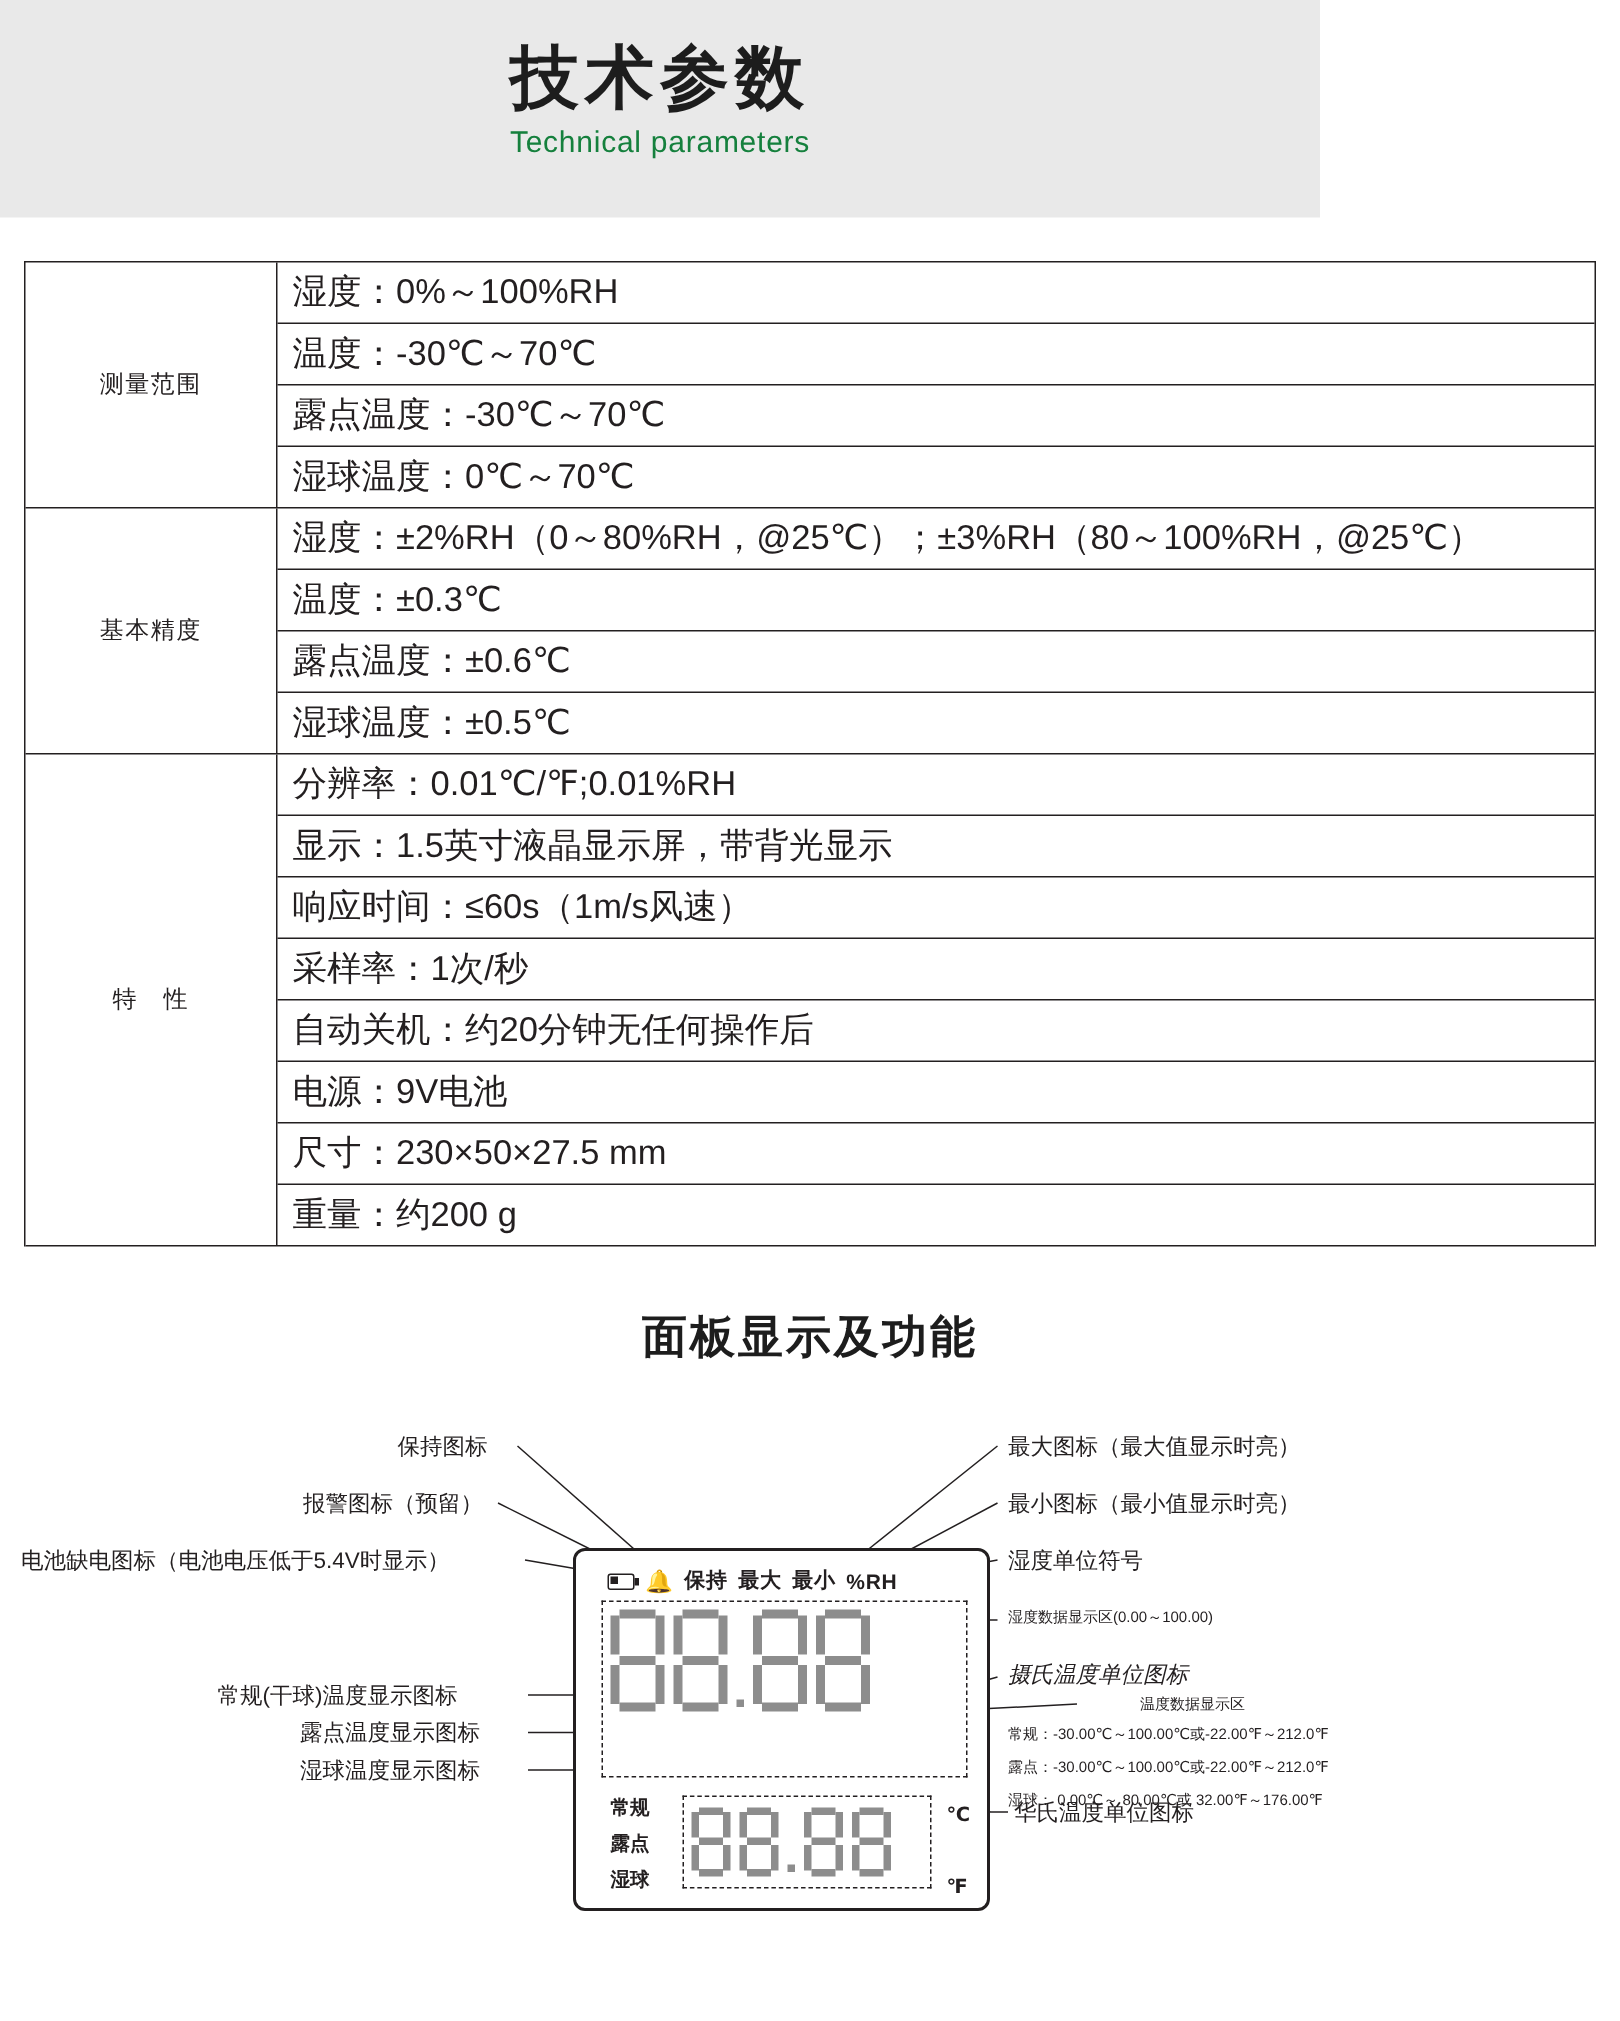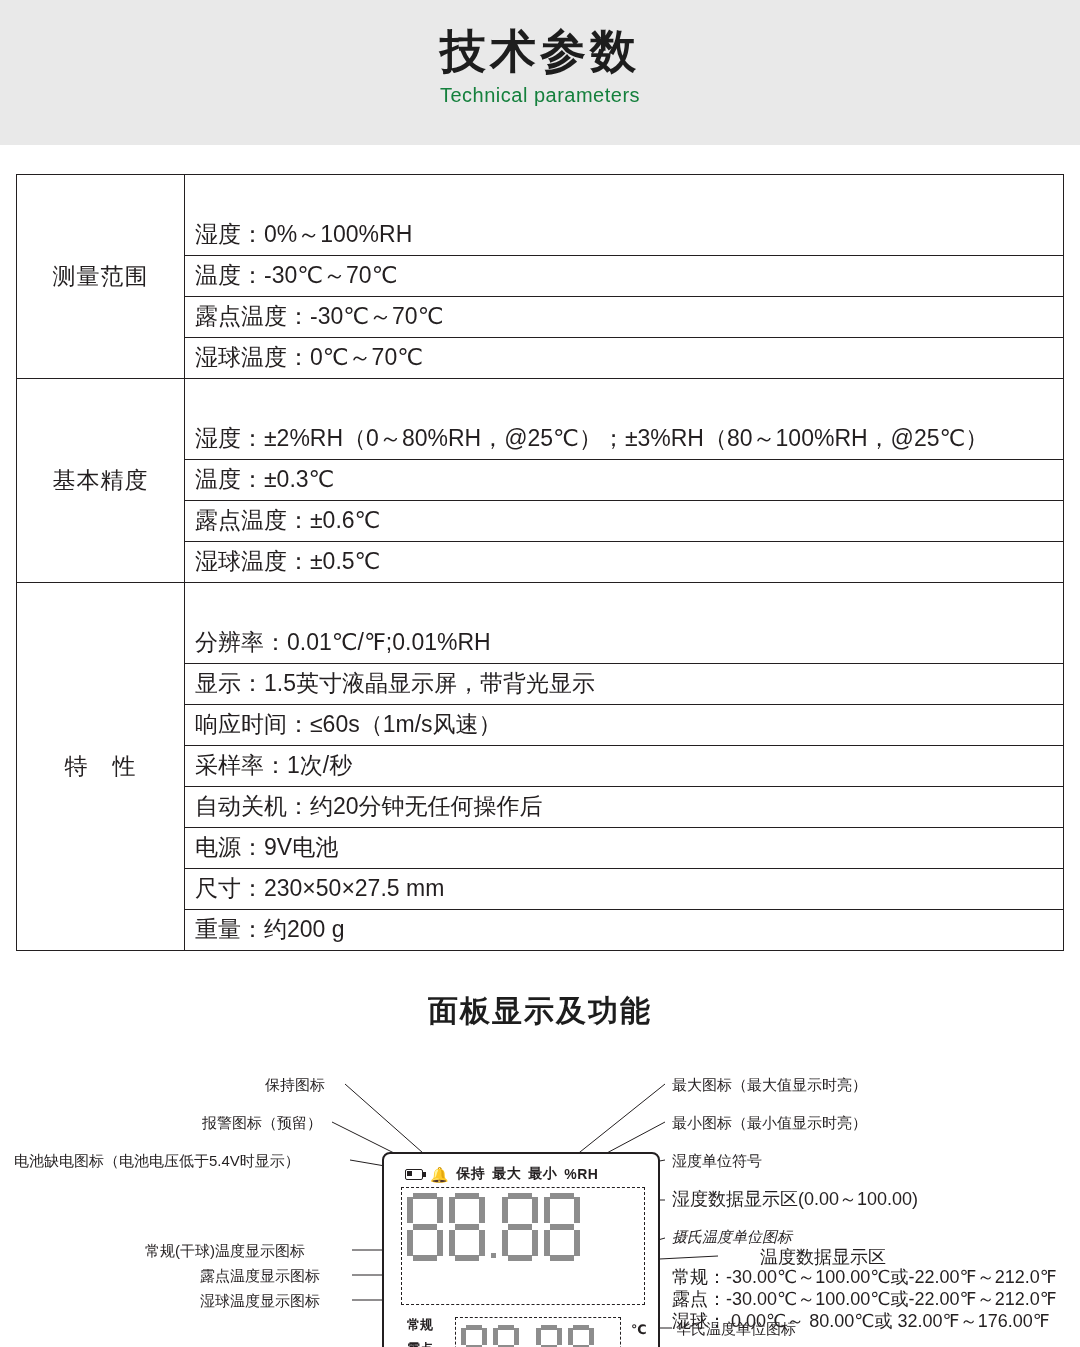--- a/index.html
+++ b/index.html
@@ -9,21 +9,21 @@
     height: 1347px;
     background: #ffffff;
     font-family: "Liberation Sans", "DejaVu Sans", sans-serif;
     color: #231f20;
     position: relative;
     overflow: hidden;
   }
 
   
   .header {
-    width: 1080px;
+    width: 880px;
     height: 145px;
     background: #e9e9e9;
     text-align: center;
     padding-top: 22px;
   }
   .header-title-cn {
     font-size: 46px;
     font-weight: bold;
     letter-spacing: 4px;
     line-height: 58px;
@@ -45,28 +45,28 @@
   }
   .spec-group {
     display: flex;
     border-bottom: 1px solid #231f20;
   }
   .spec-group:last-child { border-bottom: 1px solid #231f20; }
   .spec-label {
     width: 168px;
     min-width: 168px;
     border-right: 1px solid #231f20;
-    font-size: 23px;
+    font-size: 16px;
     display: flex;
     align-items: center;
     justify-content: center;
     padding: 4px 0;
     letter-spacing: 1px;
   }
-  .spec-rows { flex: 1; margin-top: 40px; }
+  .spec-rows { flex: 1; }
   .spec-row {
     font-size: 23px;
     line-height: 27px;
     padding: 6px 0 7px 10px;
     border-bottom: 1px solid #231f20;
     white-space: nowrap;
   }
   .spec-rows .spec-row:last-child { border-bottom: none; }
 
   
@@ -92,21 +92,21 @@
     height: 430px;
     pointer-events: none;
   }
   .cal {
     position: absolute;
     font-size: 15px;
     line-height: 22px;
     color: #231f20;
     white-space: nowrap;
   }
-  .cal.mono { font-size: 18px; }
+  .cal.mono { font-size: 10px; }
 
   
   .lcd {
     position: absolute;
     left: 382px;
     top: 92px;
     width: 278px;
     height: 242px;
     border: 2px solid #231f20;
     border-radius: 8px;

